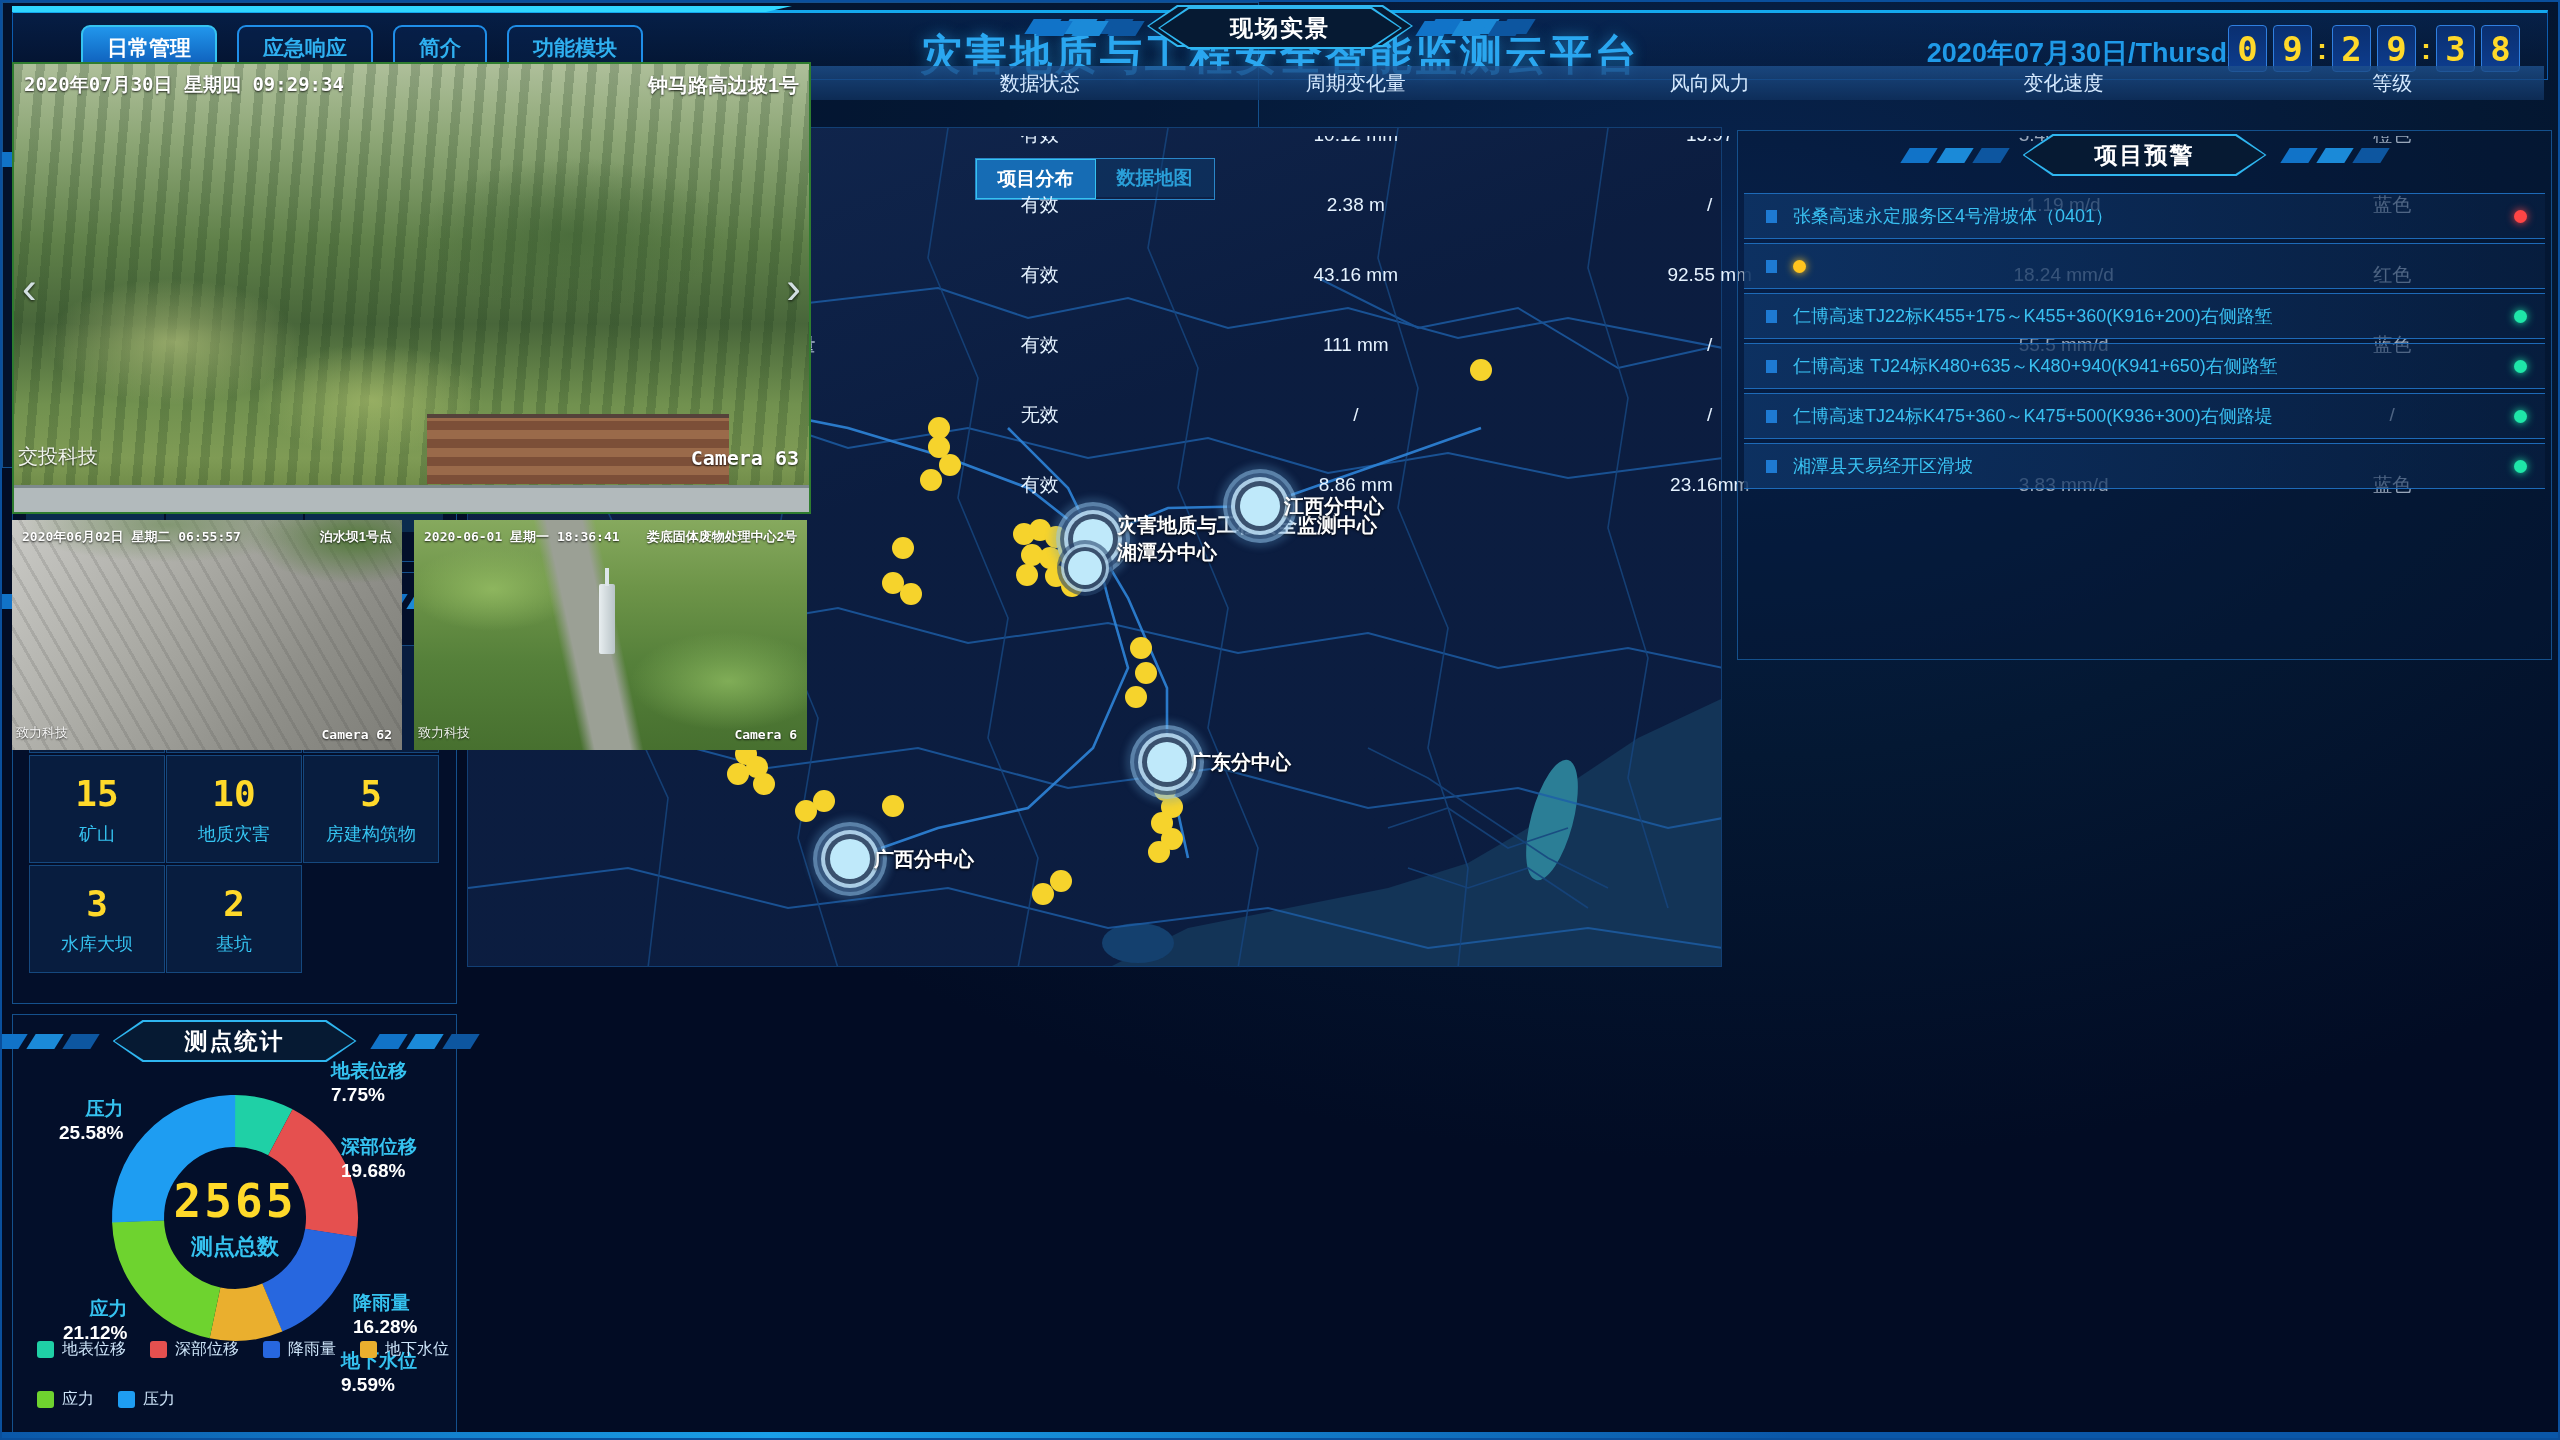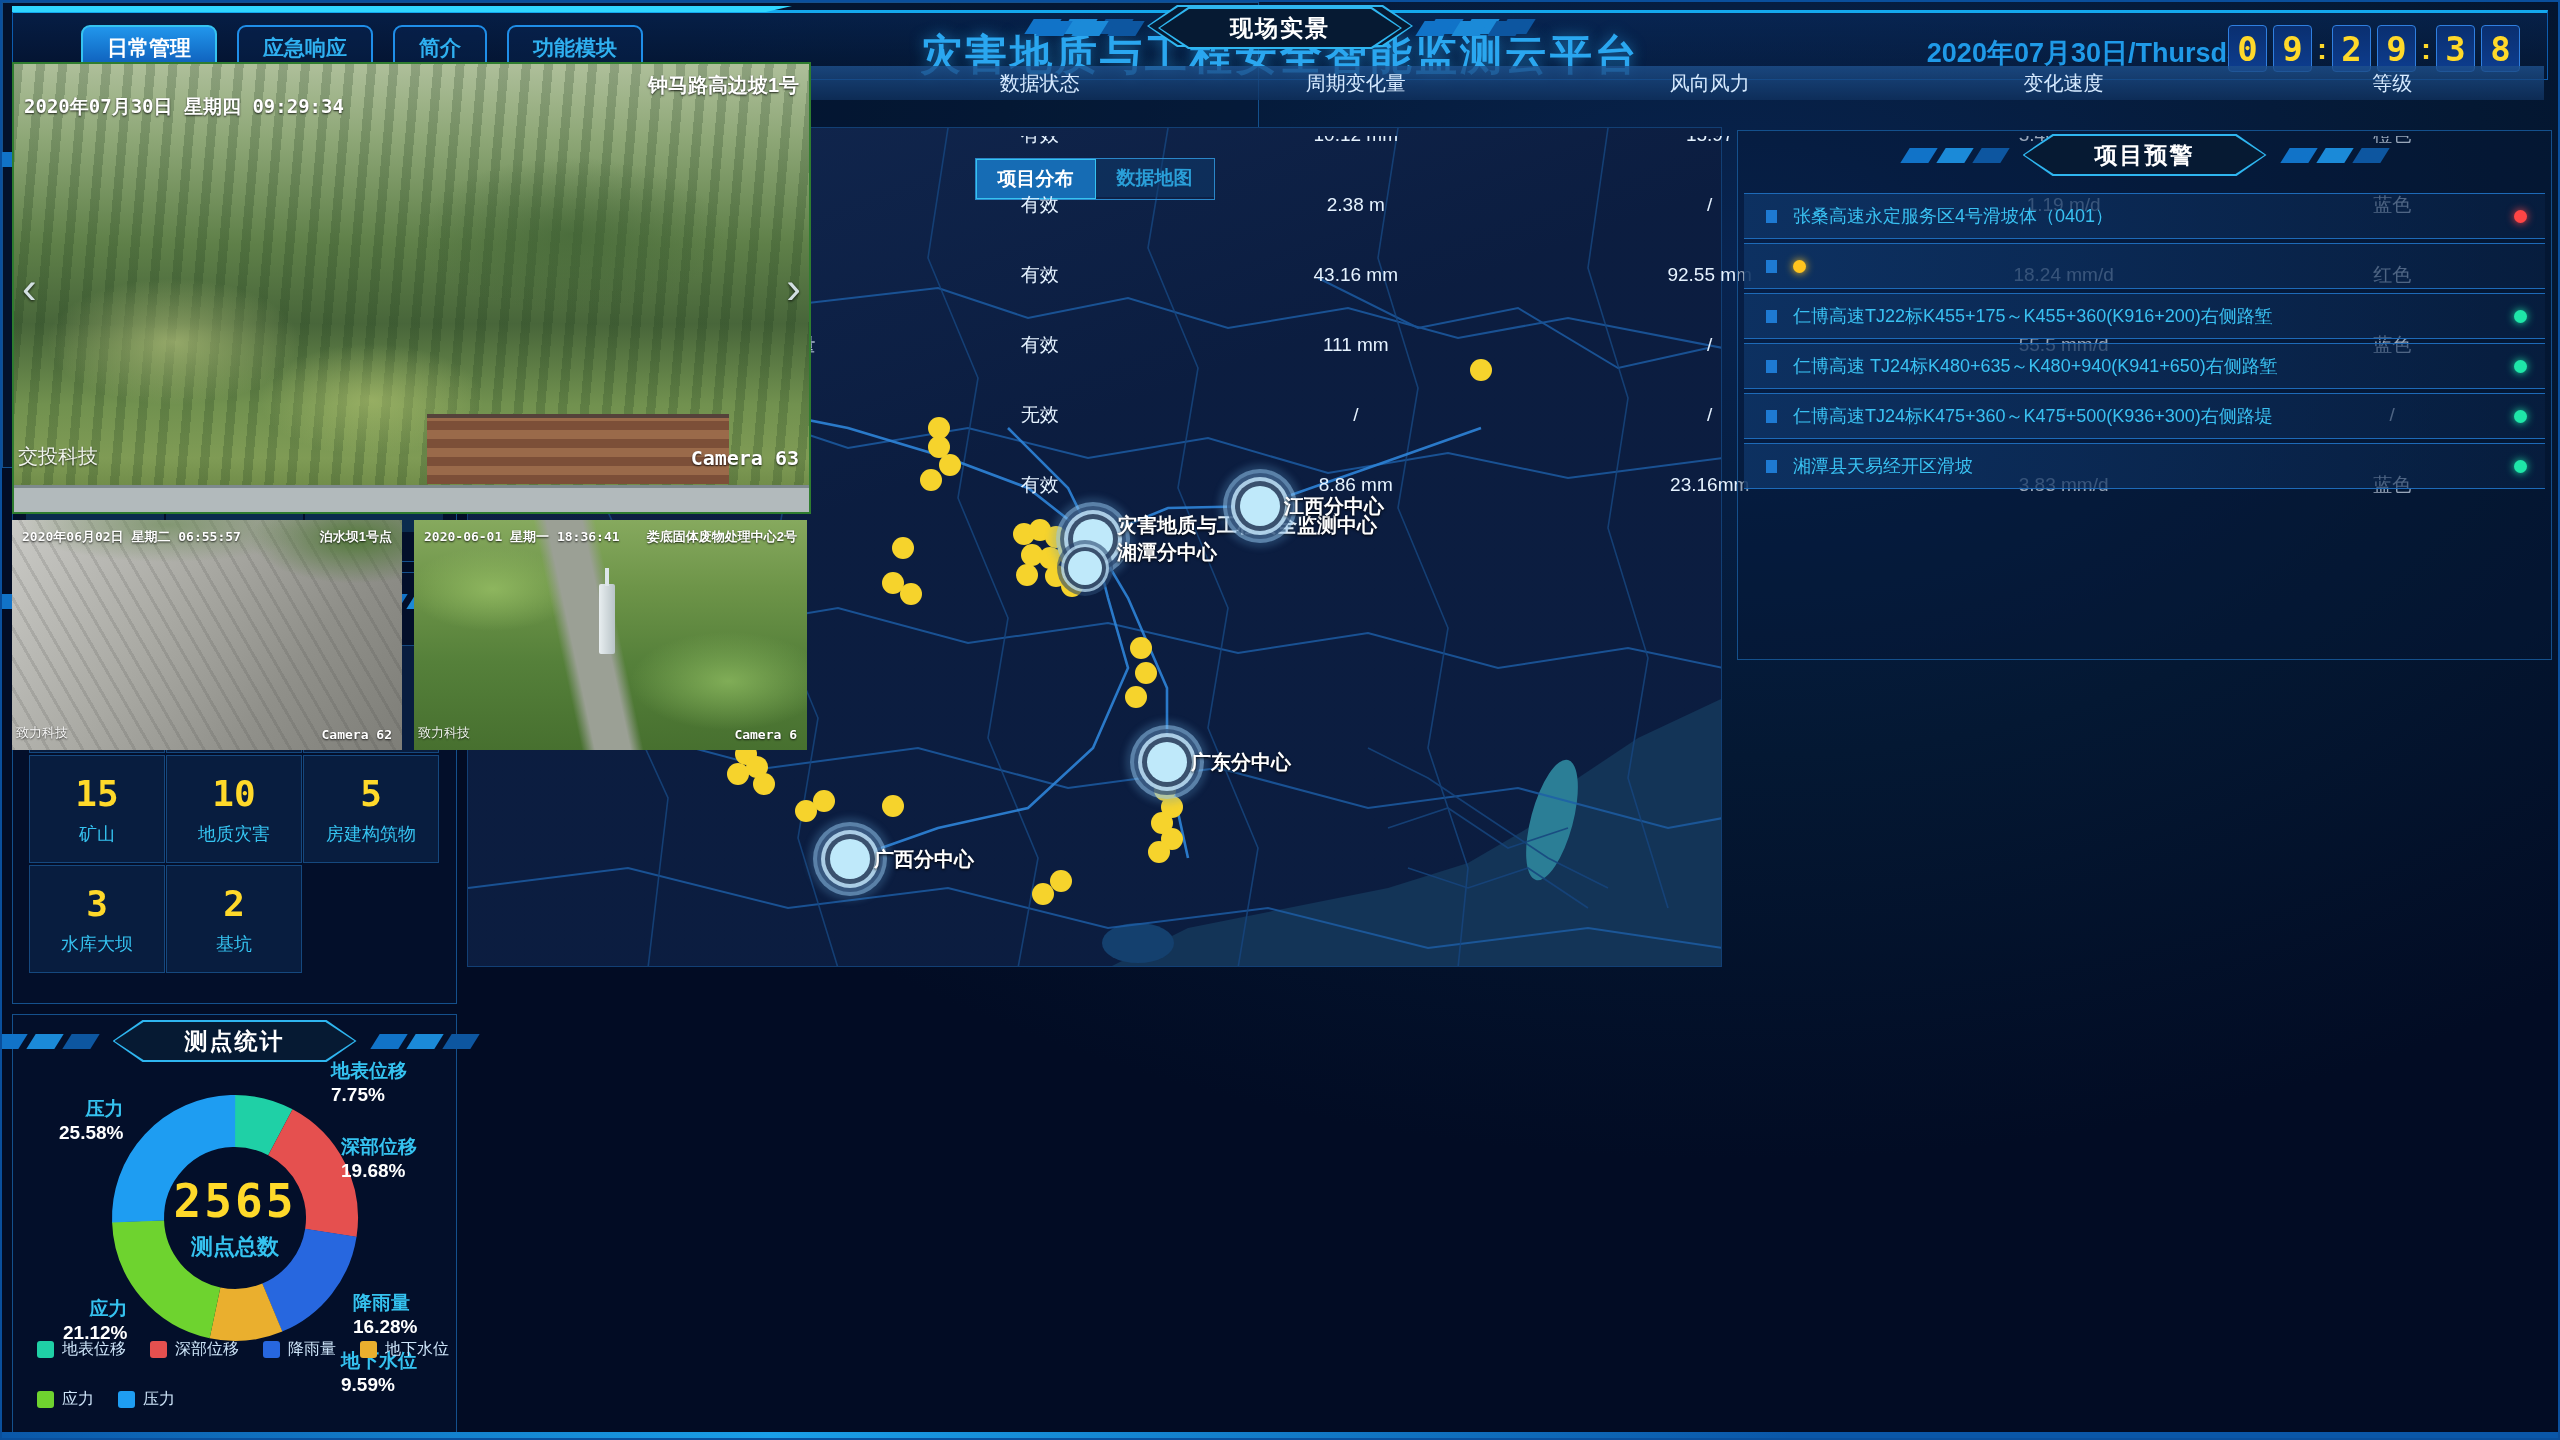--- a/index.html
+++ b/index.html
@@ -130,21 +130,21 @@
   .cam .br{position:absolute;left:4px;bottom:8px;opacity:.9;text-shadow:0 1px 2px rgba(0,0,0,.8);}
   .cam .cid{position:absolute;right:10px;bottom:8px;font-family:"DejaVu Sans Mono",monospace;font-weight:bold;
     text-shadow:0 1px 2px rgba(0,0,0,.8);}
   #cam-main{left:10px;top:60px;width:795px;height:448px;border:2px solid #2f7d2f;
     background:
       radial-gradient(180px 90px at 20% 62%,rgba(205,215,140,.55),transparent 70%),
       radial-gradient(220px 110px at 70% 38%,rgba(60,95,50,.6),transparent 70%),
       radial-gradient(160px 80px at 45% 75%,rgba(190,205,120,.5),transparent 70%),
       repeating-linear-gradient(95deg,rgba(25,55,25,.22) 0 9px,rgba(0,0,0,0) 9px 22px),
       linear-gradient(180deg,#aebf9a 0%,#8fa878 16%,#5f8049 40%,#48663a 58%,#71914f 76%,#7f9b55 88%,#64803f 100%);}
-  #cam-main .ts{font-size:19px;margin-top:22px;} #cam-main .nm{font-size:20px;} #cam-main .br{font-size:20px;bottom:42px;} #cam-main .cid{font-size:20px;bottom:42px;}
+  #cam-main .ts{font-size:19px;} #cam-main .nm{font-size:20px;} #cam-main .br{font-size:20px;bottom:42px;} #cam-main .cid{font-size:20px;bottom:42px;}
   #cam-main .brick{position:absolute;left:52%;bottom:28px;width:38%;height:66px;
     background:repeating-linear-gradient(0deg,#7c4f38 0 9px,#9a6a4a 9px 18px);border-top:4px solid #55423a;}
   #cam-main .road{position:absolute;left:0;bottom:0;width:100%;height:24px;background:#b2babc;border-top:3px solid #7e8a8c;}
   #cam-main .arrow{position:absolute;top:50%;transform:translateY(-50%);font-size:44px;color:#eaf4ff;opacity:.85;cursor:pointer;text-shadow:0 1px 3px #000;}
   #cam-main .arrow.left{left:8px;} #cam-main .arrow.right{right:8px;}
   #cam-s1{left:10px;top:518px;width:390px;height:230px;
     background:
       radial-gradient(140px 60px at 88% 8%,rgba(80,120,55,.95),transparent 75%),
       radial-gradient(200px 50px at 40% 2%,rgba(110,140,90,.7),transparent 75%),
       repeating-linear-gradient(60deg,rgba(60,60,58,.14) 0 3px,rgba(0,0,0,0) 3px 15px),

